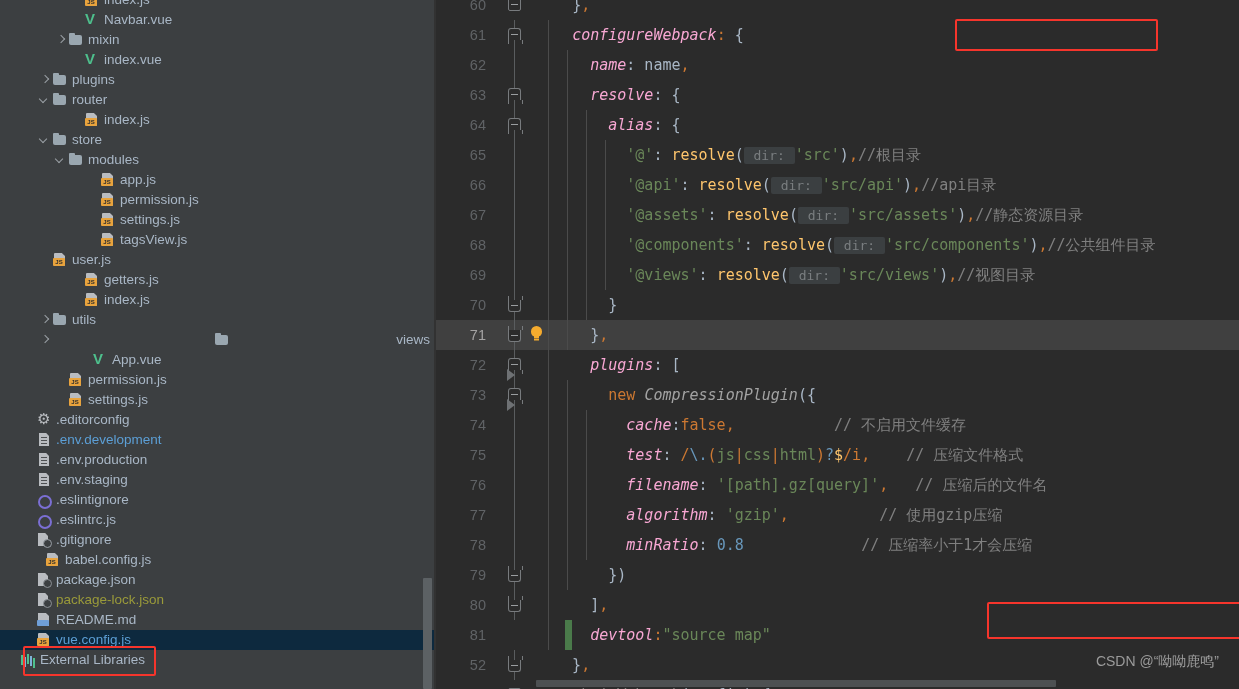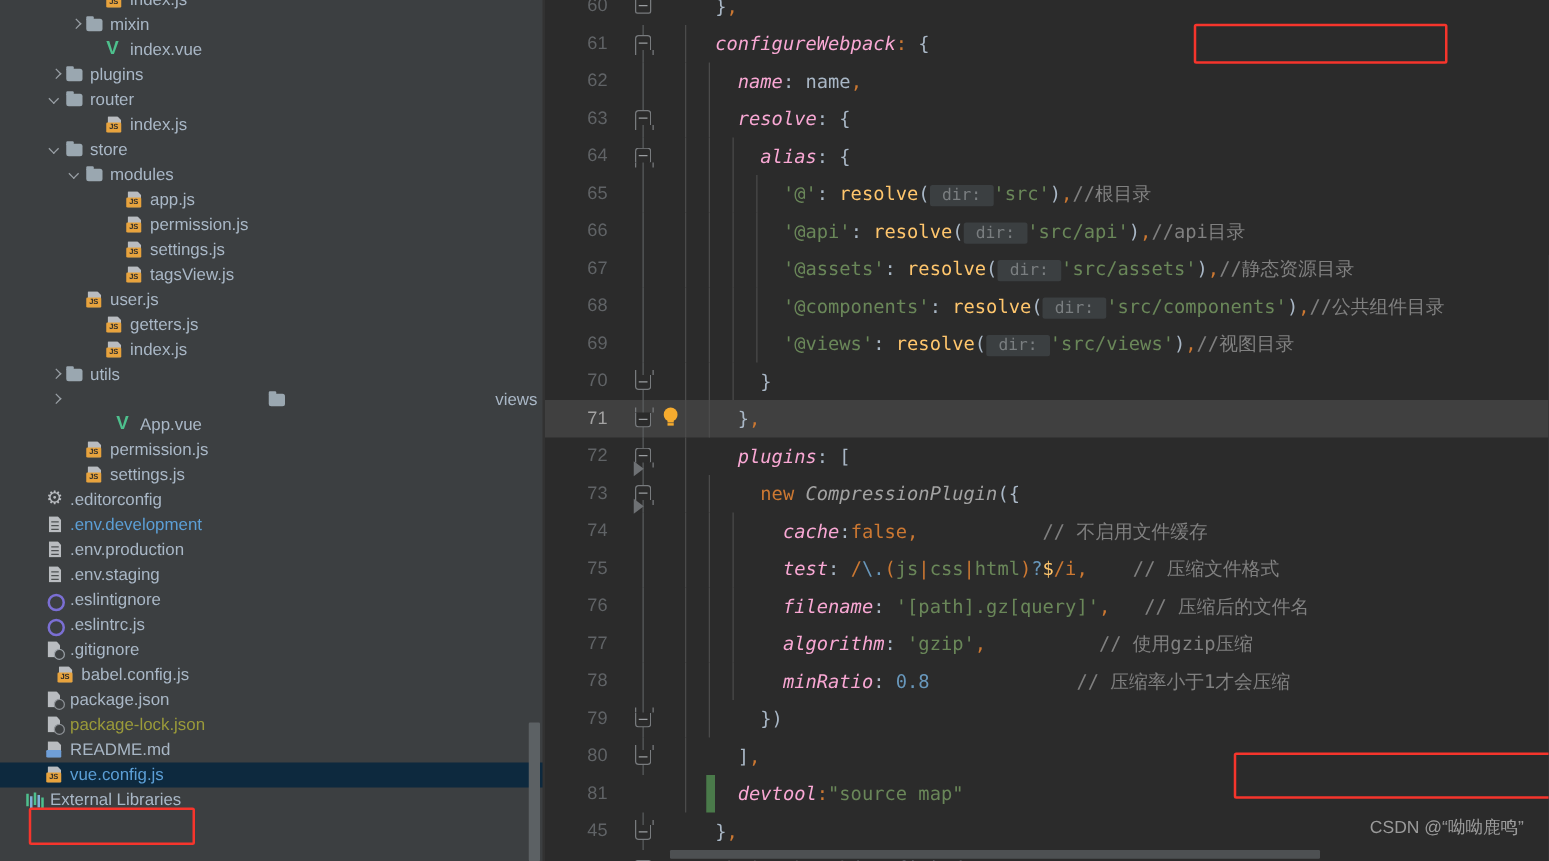--- a/index.html
+++ b/index.html
@@ -424,20 +424,25 @@
 
 <div id="app">
 
   <div id="project-panel">
     <div id="tree">
         <div class="tree-row" style="padding-left: 70px;">
           <span class="twisty"></span>
           <span class="ficon ic-js"></span>
           <span class="label c-default">index.js</span>
         </div>
+        <div class="tree-row" style="padding-left: 70px;">
+          <span class="twisty"></span>
+          <span class="ficon ic-vue"></span>
+          <span class="label c-default">Navbar.vue</span>
+        </div>
         <div class="tree-row" style="padding-left: 54px;">
           <span class="twisty right"></span>
           <span class="ficon ic-folder"></span>
           <span class="label c-default">mixin</span>
         </div>
         <div class="tree-row" style="padding-left: 70px;">
           <span class="twisty"></span>
           <span class="ficon ic-vue"></span>
           <span class="label c-default">index.vue</span>
         </div>
@@ -479,21 +484,21 @@
         <div class="tree-row" style="padding-left: 86px;">
           <span class="twisty"></span>
           <span class="ficon ic-js"></span>
           <span class="label c-default">settings.js</span>
         </div>
         <div class="tree-row" style="padding-left: 86px;">
           <span class="twisty"></span>
           <span class="ficon ic-js"></span>
           <span class="label c-default">tagsView.js</span>
         </div>
-        <div class="tree-row" style="padding-left: 54px;">
+        <div class="tree-row" style="padding-left: 38px;">
           <span class="twisty"></span>
           <span class="ficon ic-js"></span>
           <span class="label c-default">user.js</span>
         </div>
         <div class="tree-row" style="padding-left: 70px;">
           <span class="twisty"></span>
           <span class="ficon ic-js"></span>
           <span class="label c-default">getters.js</span>
         </div>
         <div class="tree-row" style="padding-left: 70px;">
@@ -616,21 +621,21 @@
         <div class="code-row"><span class="lineno">72</span><span class="gutter"><span class="foldline"></span><span class="fold open"></span><span class="runarrow"></span></span><span class="iguide" style="left: 112px;"></span><span class="content"><span class="t-plain">      </span><span class="t-purple">plugins</span><span class="t-plain">: [</span></span></div>
         <div class="code-row"><span class="lineno">73</span><span class="gutter"><span class="foldline"></span><span class="fold open"></span><span class="runarrow"></span></span><span class="iguide" style="left: 112px;"></span><span class="iguide" style="left: 131px;"></span><span class="content"><span class="t-plain">        </span><span class="t-kw">new </span><span class="t-italic">CompressionPlugin</span><span class="t-plain">({</span></span></div>
         <div class="code-row"><span class="lineno">74</span><span class="gutter"><span class="foldline"></span></span><span class="iguide" style="left: 112px;"></span><span class="iguide" style="left: 131px;"></span><span class="iguide" style="left: 150px;"></span><span class="content"><span class="t-plain">          </span><span class="t-purple">cache</span><span class="t-plain">:</span><span class="t-kw">false</span><span class="t-kw">,</span><span class="t-plain">           </span><span class="t-cmt">// 不启用文件缓存</span></span></div>
         <div class="code-row"><span class="lineno">75</span><span class="gutter"><span class="foldline"></span></span><span class="iguide" style="left: 112px;"></span><span class="iguide" style="left: 131px;"></span><span class="iguide" style="left: 150px;"></span><span class="content"><span class="t-plain">          </span><span class="t-purple">test</span><span class="t-plain">: </span><span class="t-kw">/</span><span class="t-num">\.</span><span class="t-kw">(</span><span class="t-str">js</span><span class="t-kw">|</span><span class="t-str">css</span><span class="t-kw">|</span><span class="t-str">html</span><span class="t-kw">)</span><span class="t-num">?</span><span class="t-fn">$</span><span class="t-kw">/i</span><span class="t-kw">,</span><span class="t-plain">    </span><span class="t-cmt">// 压缩文件格式</span></span></div>
         <div class="code-row"><span class="lineno">76</span><span class="gutter"><span class="foldline"></span></span><span class="iguide" style="left: 112px;"></span><span class="iguide" style="left: 131px;"></span><span class="iguide" style="left: 150px;"></span><span class="content"><span class="t-plain">          </span><span class="t-purple">filename</span><span class="t-plain">: </span><span class="t-str">'[path].gz[query]'</span><span class="t-kw">,</span><span class="t-plain">   </span><span class="t-cmt">// 压缩后的文件名</span></span></div>
         <div class="code-row"><span class="lineno">77</span><span class="gutter"><span class="foldline"></span></span><span class="iguide" style="left: 112px;"></span><span class="iguide" style="left: 131px;"></span><span class="iguide" style="left: 150px;"></span><span class="content"><span class="t-plain">          </span><span class="t-purple">algorithm</span><span class="t-plain">: </span><span class="t-str">'gzip'</span><span class="t-kw">,</span><span class="t-plain">          </span><span class="t-cmt">// 使用gzip压缩</span></span></div>
         <div class="code-row"><span class="lineno">78</span><span class="gutter"><span class="foldline"></span></span><span class="iguide" style="left: 112px;"></span><span class="iguide" style="left: 131px;"></span><span class="iguide" style="left: 150px;"></span><span class="content"><span class="t-plain">          </span><span class="t-purple">minRatio</span><span class="t-plain">: </span><span class="t-num">0.8</span><span class="t-plain">             </span><span class="t-cmt">// 压缩率小于1才会压缩</span></span></div>
         <div class="code-row"><span class="lineno">79</span><span class="gutter"><span class="foldline"></span><span class="fold close"></span></span><span class="iguide" style="left: 112px;"></span><span class="iguide" style="left: 131px;"></span><span class="content"><span class="t-plain">        })</span></span></div>
         <div class="code-row"><span class="lineno">80</span><span class="gutter"><span class="foldline"></span><span class="fold close"></span></span><span class="iguide" style="left: 112px;"></span><span class="content"><span class="t-plain">      ]</span><span class="t-kw">,</span></span></div>
         <div class="code-row"><span class="lineno">81</span><span class="gutter"><span class="changebar"></span></span><span class="iguide" style="left: 112px;"></span><span class="content"><span class="t-plain">      </span><span class="t-purple">devtool</span><span class="t-kw">:</span><span class="t-str">"source map"</span></span></div>
-        <div class="code-row"><span class="lineno">45</span><span class="gutter"><span class="foldline"></span><span class="fold close"></span></span><span class="content"><span class="t-plain">    }</span><span class="t-kw">,</span></span></div>
+        <div class="code-row"><span class="lineno">52</span><span class="gutter"><span class="foldline"></span><span class="fold close"></span></span><span class="content"><span class="t-plain">    }</span><span class="t-kw">,</span></span></div>
         <div class="code-row"><span class="lineno">83</span><span class="gutter"><span class="fold box"></span></span><span class="content"><span class="t-plain">    </span><span class="t-cmt">chainWebpack</span><span class="t-plain">(</span><span class="t-plain">config</span><span class="t-plain">) {</span></span></div>
       </div>
     <div id="editor-hscroll"></div>
     <div id="annot-configure" style="border-color: rgb(246, 53, 44);"></div>
     <div id="annot-devtool" style="border-color: rgb(246, 53, 44);"></div>
     <div id="watermark">CSDN @“呦呦鹿鸣”</div>
   </div>
 
 </div>
 

